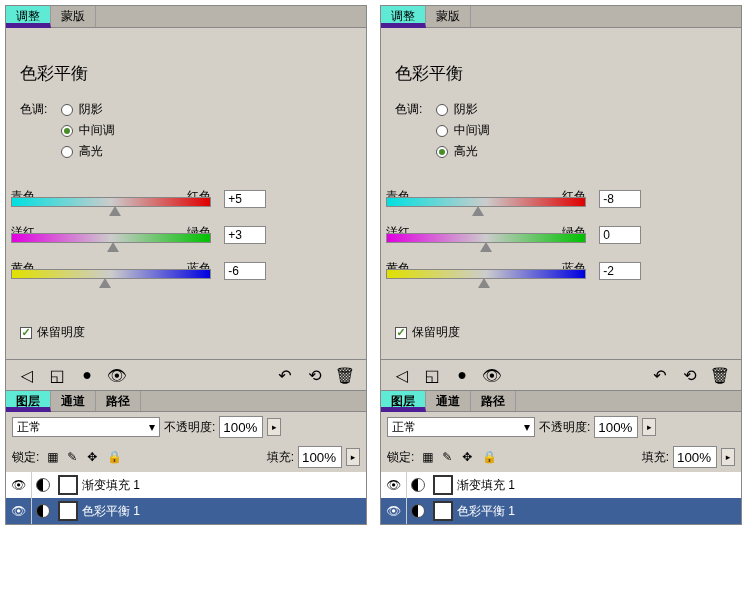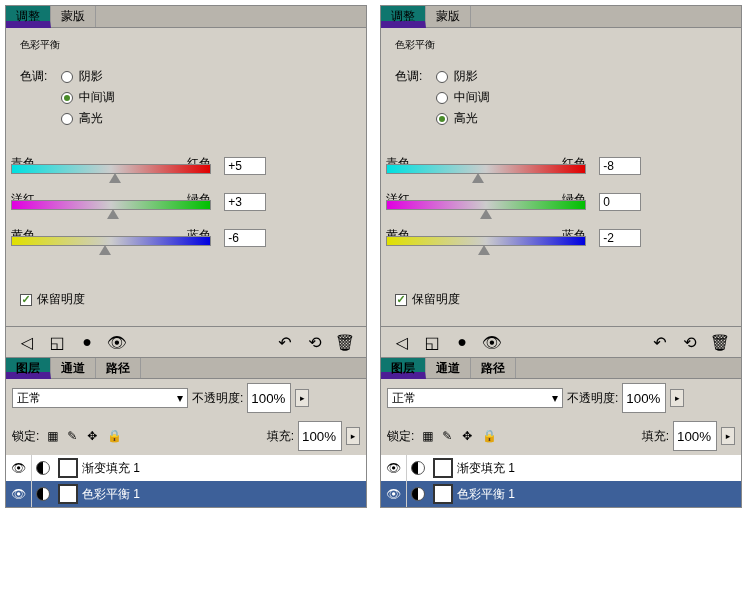--- a/index.html
+++ b/index.html
@@ -2,22 +2,22 @@
 <html><head>
 <meta charset="utf-8">
 <style>
 * { box-sizing: border-box; margin: 0; padding: 0; font-family: "Microsoft YaHei", sans-serif; }
 body { background: #fff; width: 750px; height: 604px; position: relative; }
 .panel { width: 362px; background: #d4d0c8; border: 1px solid #888; position: absolute; top: 5px; }
 .panel.left { left: 5px; }
 .panel.right { left: 380px; }
 .tabs { display: flex; background: #b8b4ac; border-bottom: 1px solid #888; height: 22px; }
 .tab { padding: 2px 10px; font-size: 12px; cursor: pointer; border-right: 1px solid #999; }
-.tab.active { background: #0f766e; border-bottom: 7px solid #4c1d95; margin-bottom: -1px; }
-.title { font-size: 10px; padding: 10px 14px 0; }
+.tab.active { background: #5eead4; border-bottom: 5px solid #4c1d95; margin-bottom: -1px; }
+.title { font-size: 17px; padding: 10px 14px 0; margin-top: 24px; }
 .tone-section { padding: 12px 14px 18px; font-size: 12px; }
 .tone-label { display: inline-block; vertical-align: top; margin-top: 4px; }
 .radio-group { display: inline-block; margin-left: 10px; text-align: right; }
 .radio-row { margin: 4px 0; display: flex; align-items: center; cursor: pointer; }
 .radio-circle { width: 12px; height: 12px; border: 1px solid #555; border-radius: 50%; margin-right: 6px; display: flex; align-items: center; justify-content: center; background: #fff; }
 .radio-circle.checked::after { content: ''; width: 6px; height: 6px; background: #4a8c2a; border-radius: 50%; }
 .sliders { padding: 0 5px 16px; font-size: 12px; }
 .slider-block { margin: 8px 0 18px; position: relative; }
 .slider-labels { display: flex; justify-content: space-between; position: absolute; top: -2px; width: 200px; }
 .slider-track { width: 200px; height: 10px; margin-top: 6px; display: inline-block; vertical-align: middle; position: relative; border: 1px solid #888; }
@@ -26,22 +26,22 @@
 .grad-yellow-blue { background: linear-gradient(to right, #e0e000, #ccc, #0000e0); }
 .handle { position: absolute; top: 8px; width: 0; height: 0; border-left: 6px solid transparent; border-right: 6px solid transparent; border-bottom: 10px solid #888; transform: translateX(-50%); }
 .value-box { width: 42px; height: 18px; border: 1px solid #888; background: #fff; font-size: 12px; padding: 0 3px; display: inline-block; margin-left: 10px; vertical-align: middle; }
 .preserve { padding: 10px 14px 18px; font-size: 12px; display: flex; align-items: center; }
 .cb { width: 12px; height: 12px; border: 1px solid #555; background: #fff; margin-right: 5px; display: flex; align-items: center; justify-content: center; color: #4a8c2a; font-size: 11px; font-weight: bold; }
 .sep { border-top: 1px solid #888; }
 .toolbar { display: flex; gap: 12px; padding: 6px 12px; align-items: center; background: #d4d0c8; height: 30px; }
 .tb-icon { width: 18px; height: 18px; cursor: pointer; display: flex; align-items: center; justify-content: center; }
 .layers-tabs { display: flex; background: #b8b4ac; border-top: 1px solid #888; border-bottom: 1px solid #888; height: 22px; font-weight: bold; }
 .blend-row, .lock-row { display: flex; align-items: center; padding: 4px 6px; background: #d4d0c8; font-size: 12px; gap: 4px; }
-.blend-select { width: 176px; height: 20px; border: 1px solid #888; background: #fff; padding: 0 4px; display: flex; align-items: center; justify-content: space-between; cursor: pointer; gap: 35px; }
-.pct-box { width: 44px; height: 30px; border: 1px solid #888; background: #fff; padding: 0 3px; display: inline-block; }
+.blend-select { width: 148px; height: 20px; border: 1px solid #888; background: #fff; padding: 0 4px; display: flex; align-items: center; justify-content: space-between; cursor: pointer; gap: 35px; }
+.pct-box { width: 44px; height: 22px; border: 1px solid #888; background: #fff; padding: 0 3px; display: inline-block; }
 .arrow-btn { width: 14px; height: 18px; border: 1px solid #888; background: #e8e4dc; display: flex; align-items: center; justify-content: center; font-size: 9px; cursor: pointer; }
 .layer-list { background: #fff; }
 .layer-row { display: flex; align-items: center; height: 26px; font-size: 12px; }
 .layer-row.sel { background: #3d6099; color: #fff; }
 .eye-col { width: 26px; height: 100%; border-right: 1px solid #ccc; display: flex; align-items: center; justify-content: center; }
 .layer-thumb { width: 20px; height: 20px; border: 1px solid #888; background: #fff; margin: 0 4px; }
 .layer-thumb.mask { background: #fff; border: 2px solid #333; }
 .adj-icon { width: 14px; height: 14px; border-radius: 50%; background: linear-gradient(to right, #000 50%, #fff 50%); border: 1px solid #555; margin: 0 4px; }
 .watermark { position: absolute; top: 6px; right: 12px; font-size: 10px; color: #999; line-height: 1.3; text-align: right; }
 .lock-icons { display: flex; gap: 6px; margin-left: 4px; }

